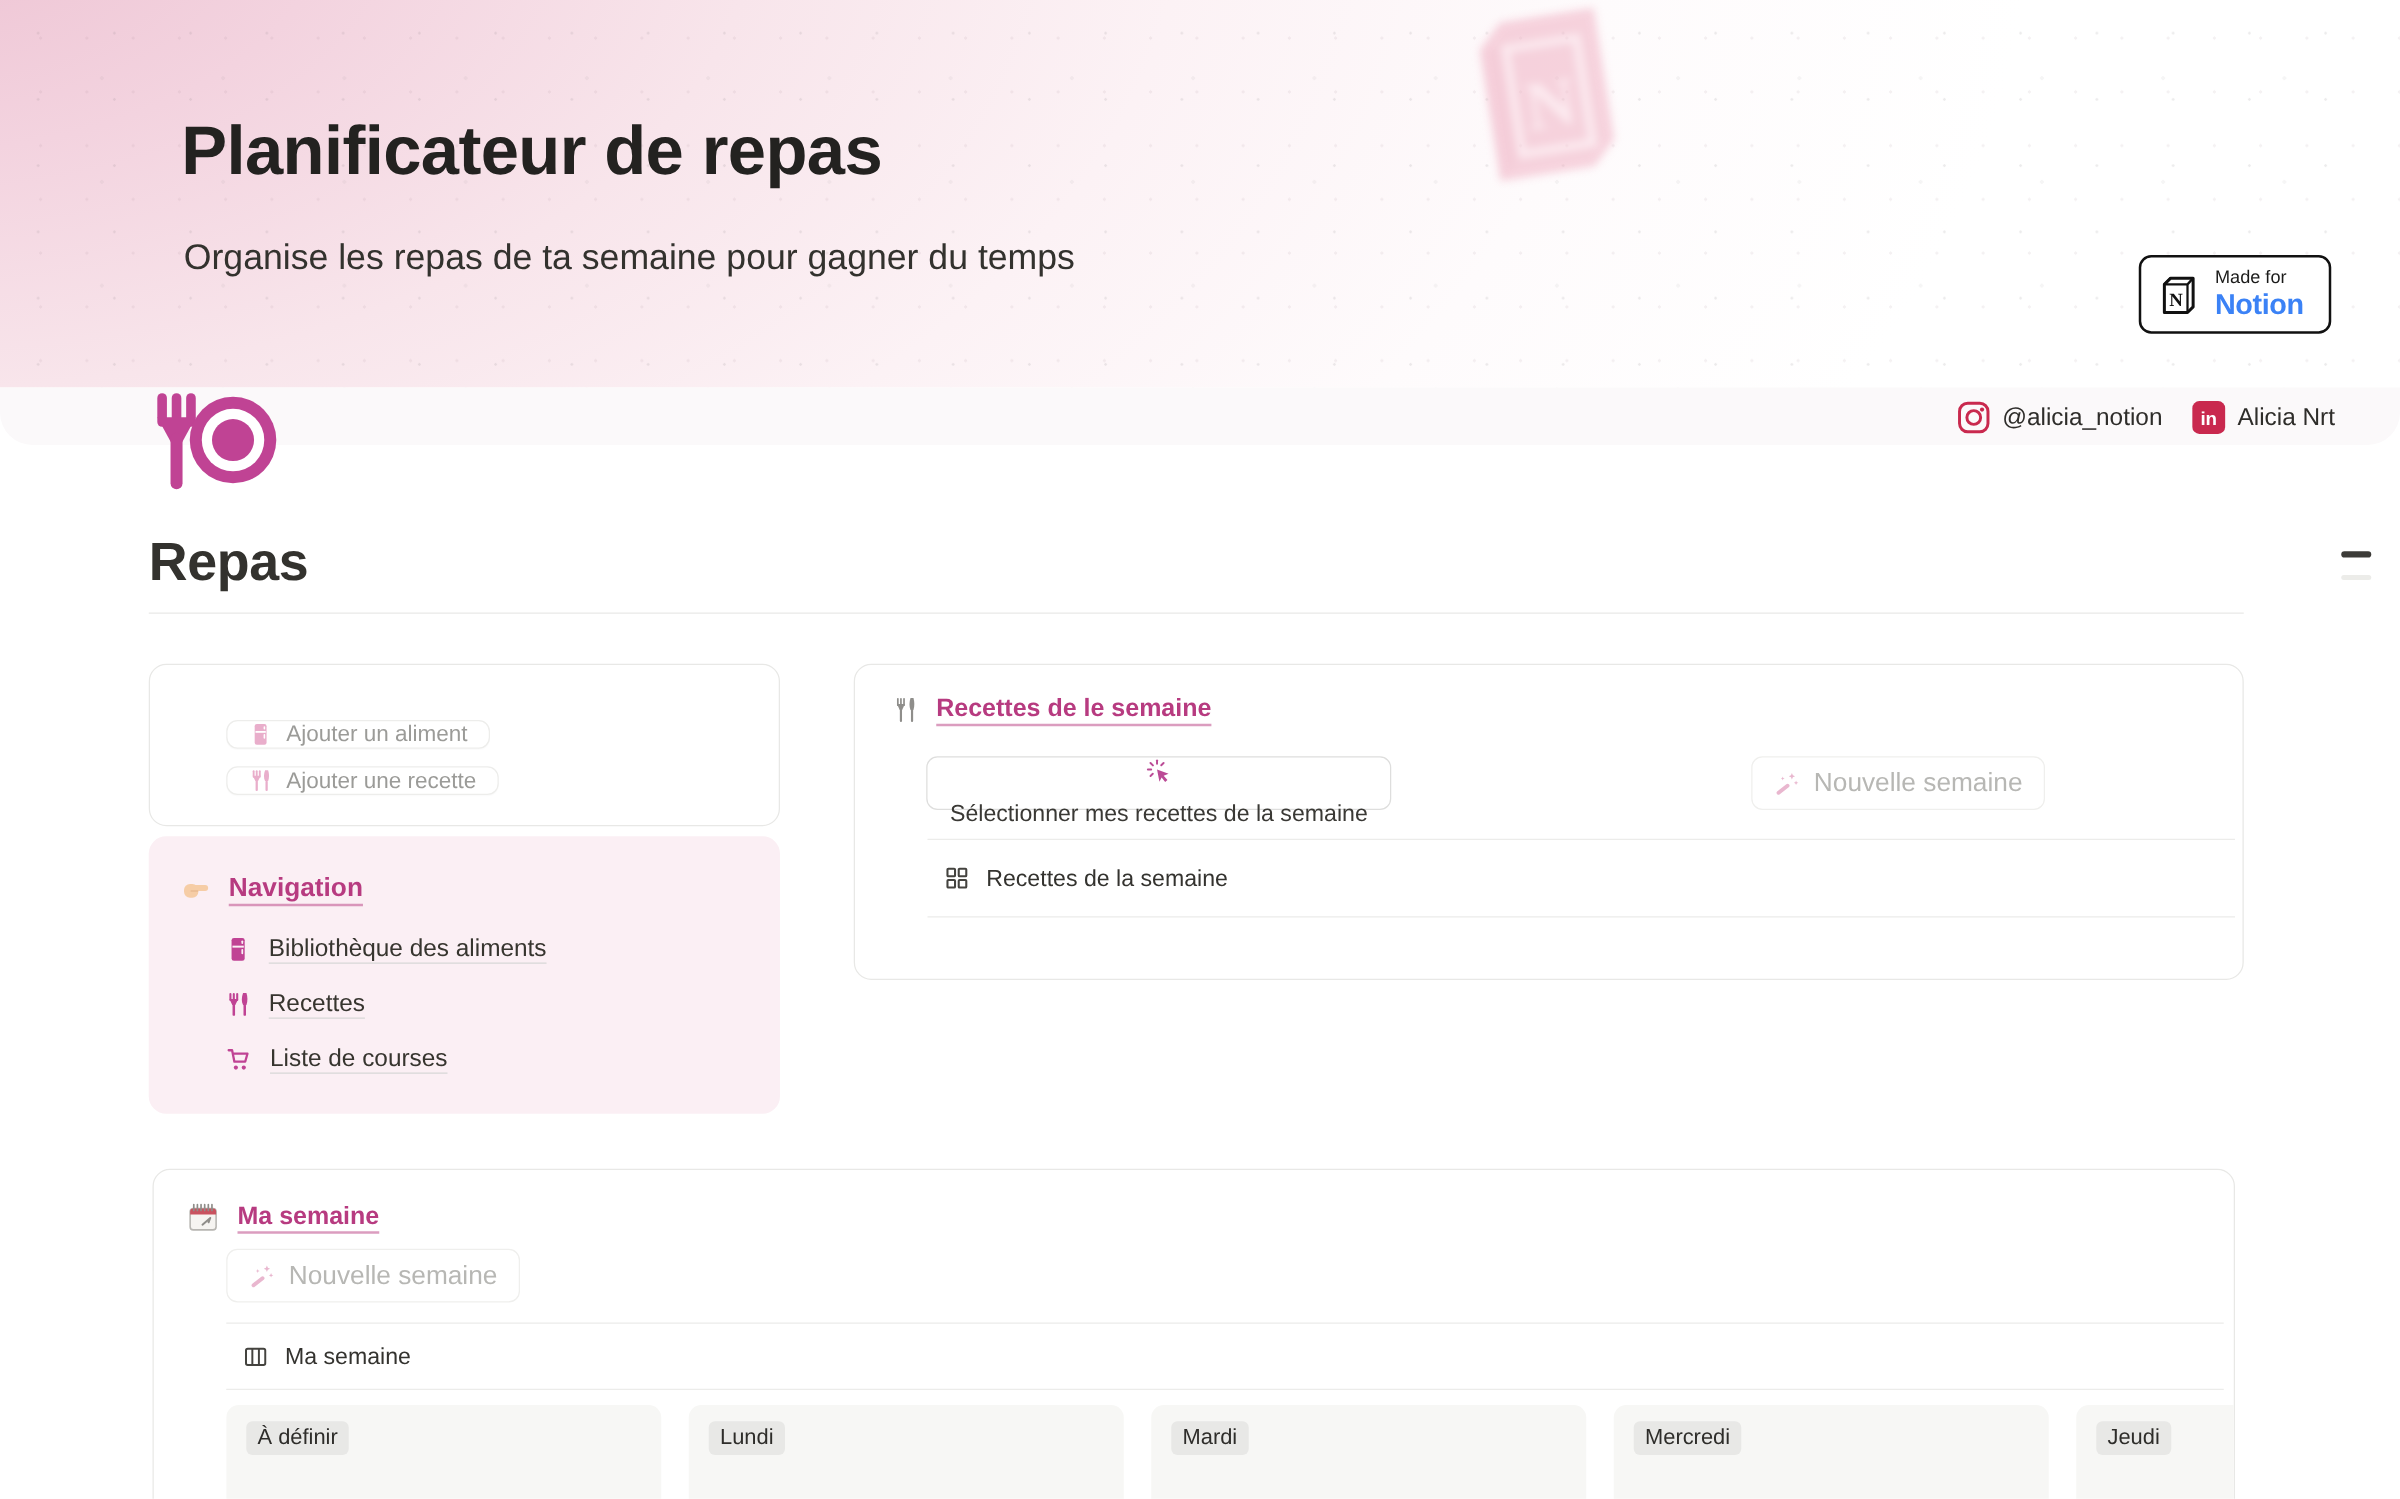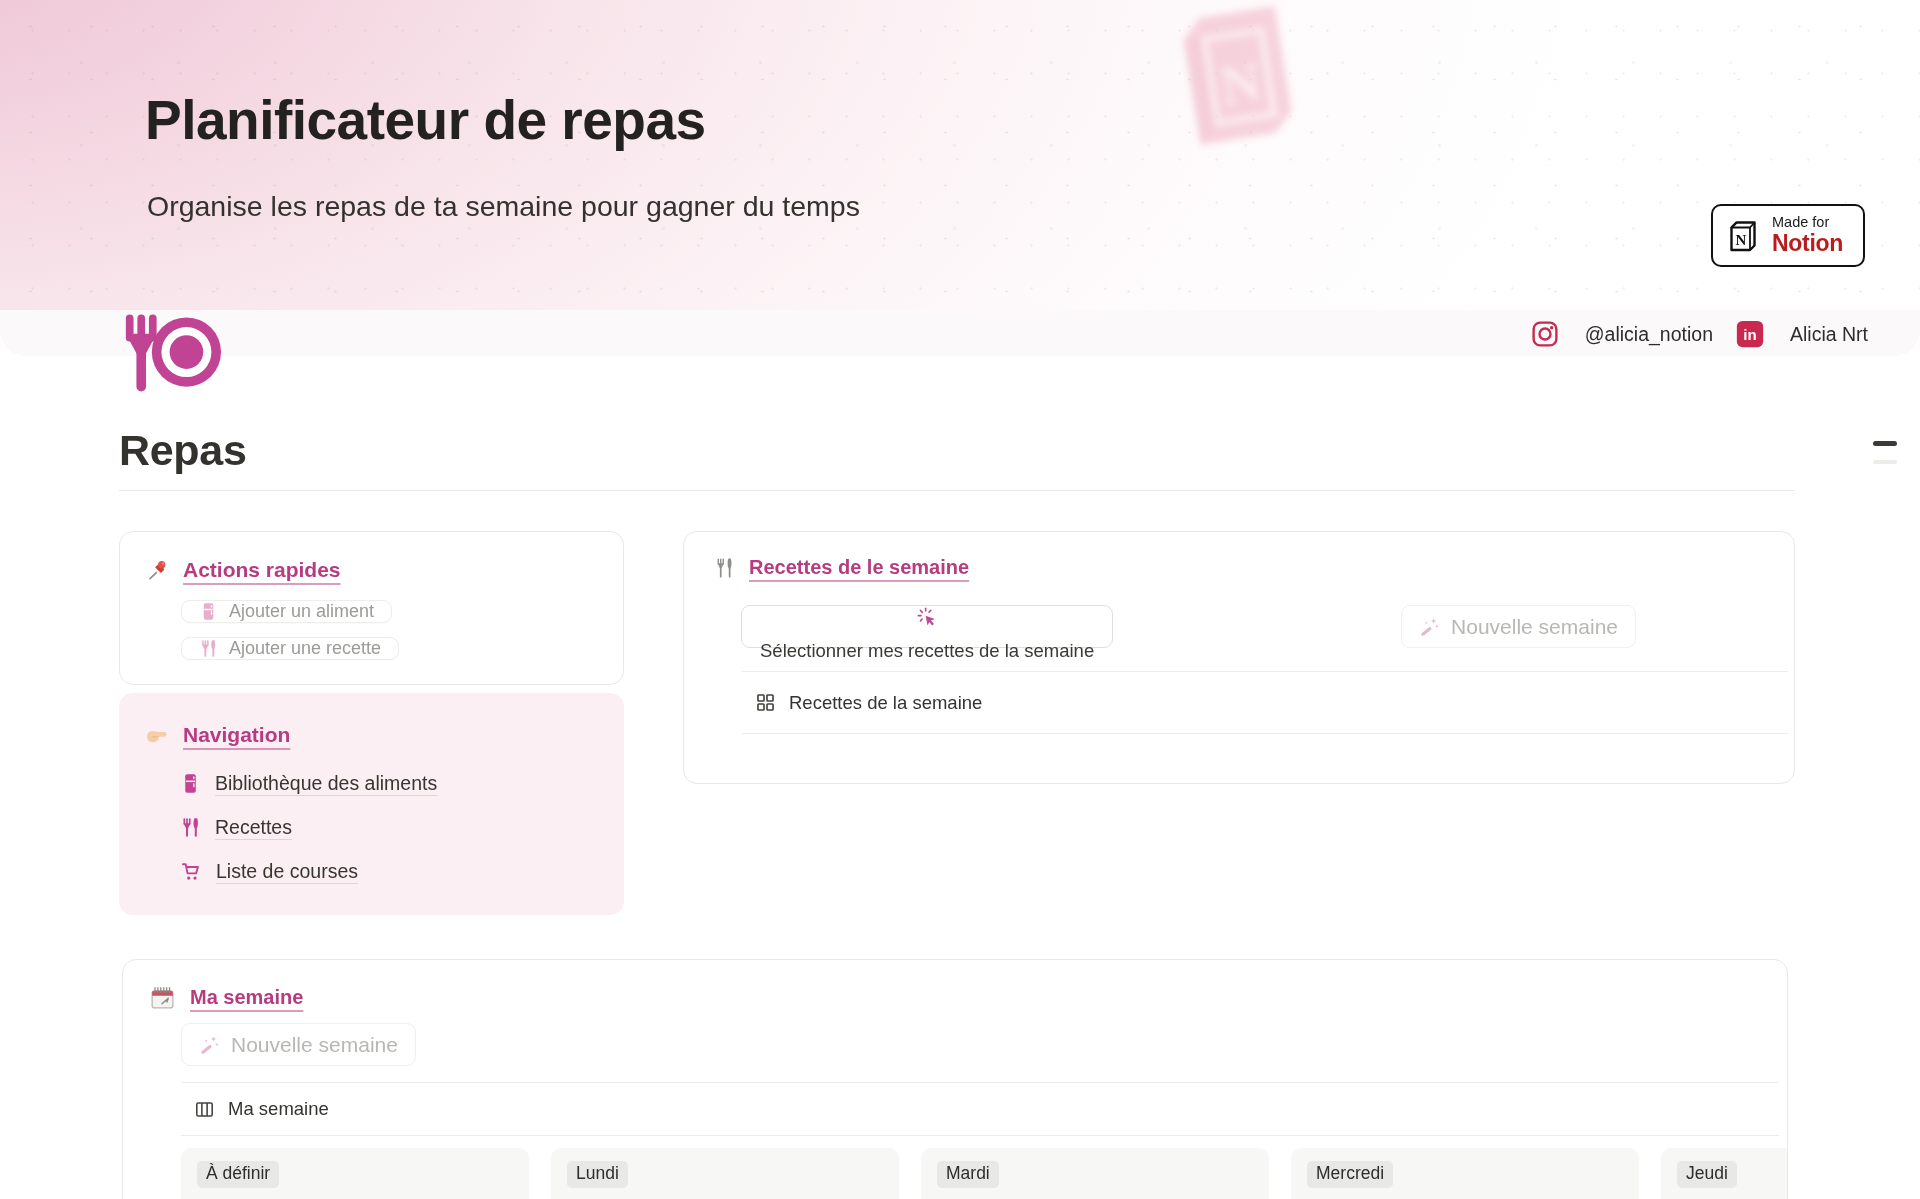--- a/index.html
+++ b/index.html
@@ -27,23 +27,23 @@
   }
   .header-strip{position:absolute;left:0;right:0;bottom:0;height:46px;background:#fbf9fa;}
   .hero-title{position:absolute;left:145px;top:88px;font-size:55px;font-weight:700;letter-spacing:-.5px;color:#232220;}
   .hero-subtitle{position:absolute;left:147px;top:190px;font-size:28.5px;color:#33322e;}
   .notion-watermark{position:absolute;left:1158px;top:0px;transform:rotate(-9deg);filter:blur(3.5px);opacity:.5;}
   .made-badge{
     position:absolute;right:55px;top:204px;display:flex;align-items:center;gap:11px;
     background:#fff;border:2.5px solid #111;border-radius:10px;padding:9px 20px 9px 12px;cursor:pointer;
   }
   .made-badge .l1{font-size:14.5px;color:#1b1b1a;line-height:1.1;}
-  .made-badge .l2{font-size:23px;font-weight:700;color:#b91c1c;line-height:1.1;letter-spacing:-.3px;}
+  .made-badge .l2{font-size:23px;font-weight:700;color:#3b82f6;line-height:1.1;letter-spacing:-.3px;}
   .social-row{position:absolute;right:52px;bottom:7px;display:flex;align-items:center;gap:22px;}
-  .social-item{display:flex;align-items:center;gap:25px;cursor:pointer;}
+  .social-item{display:flex;align-items:center;gap:8px;cursor:pointer;}
   .social-item .label{font-size:19.5px;color:#2e2d2a;}
   
   .page-icon{position:absolute;left:122px;top:313px;z-index:5;cursor:pointer;}
   
   .content{position:relative;padding:0 125px 0 119px;}
   .page-title{margin:0;padding-top:70px;font-size:43px;font-weight:700;color:#33322e;letter-spacing:-.3px;}
   .title-divider{border:none;border-top:1px solid #e9e9e7;margin:15px 0 0 0;}
   .handle-dark{position:absolute;right:23px;top:441px;width:24px;height:4.5px;background:#3c3b38;border-radius:2.5px;cursor:pointer;}
   .handle-light{position:absolute;right:23px;top:460px;width:24px;height:4px;background:#ecece9;border-radius:2.5px;}
   .cards-row{display:flex;gap:59px;margin-top:40px;align-items:flex-start;}
@@ -180,31 +180,20 @@
 <div class="content">
 
   <h1 class="page-title">Repas</h1>
   <hr class="title-divider">
 
   <div class="cards-row">
 
     <div class="left-col">
 
       <div class="card card-quick">
-        <div class="card-head">
-          <span class="icon">
-            <svg width="23" height="23" viewBox="0 0 24 24">
-              <line x1="4.2" y1="20.5" x2="10.8" y2="14.2" stroke="#8e8e8c" stroke-width="1.7" stroke-linecap="round"></line>
-              <path d="M9.5 8.6 L15.6 14.7 L18.9 11.2 A8.2 8.2 0 0 0 13.2 5.2 Z" fill="#cf3a33"></path>
-              <circle cx="16.4" cy="5.9" r="3.8" fill="#e25048"></circle>
-              <circle cx="17.7" cy="4.8" r="1.1" fill="#f0918c"></circle>
-            </svg>
-          </span>
-          <span class="card-title">Actions rapides</span>
-        </div>
         <div class="btn-stack">
           <button class="ghost-btn">
             <span class="icon">
               <svg width="19" height="19" viewBox="0 0 24 24" fill="#e9aecb">
                 <rect x="6" y="1.5" width="12" height="21" rx="2.2"></rect>
                 <rect x="6.8" y="8.6" width="10.4" height="1.8" fill="#fff"></rect>
                 <rect x="15" y="3.8" width="1.6" height="3.2" rx=".8" fill="#fff"></rect>
                 <rect x="15" y="11.6" width="1.6" height="4.8" rx=".8" fill="#fff"></rect>
               </svg>
             </span>

